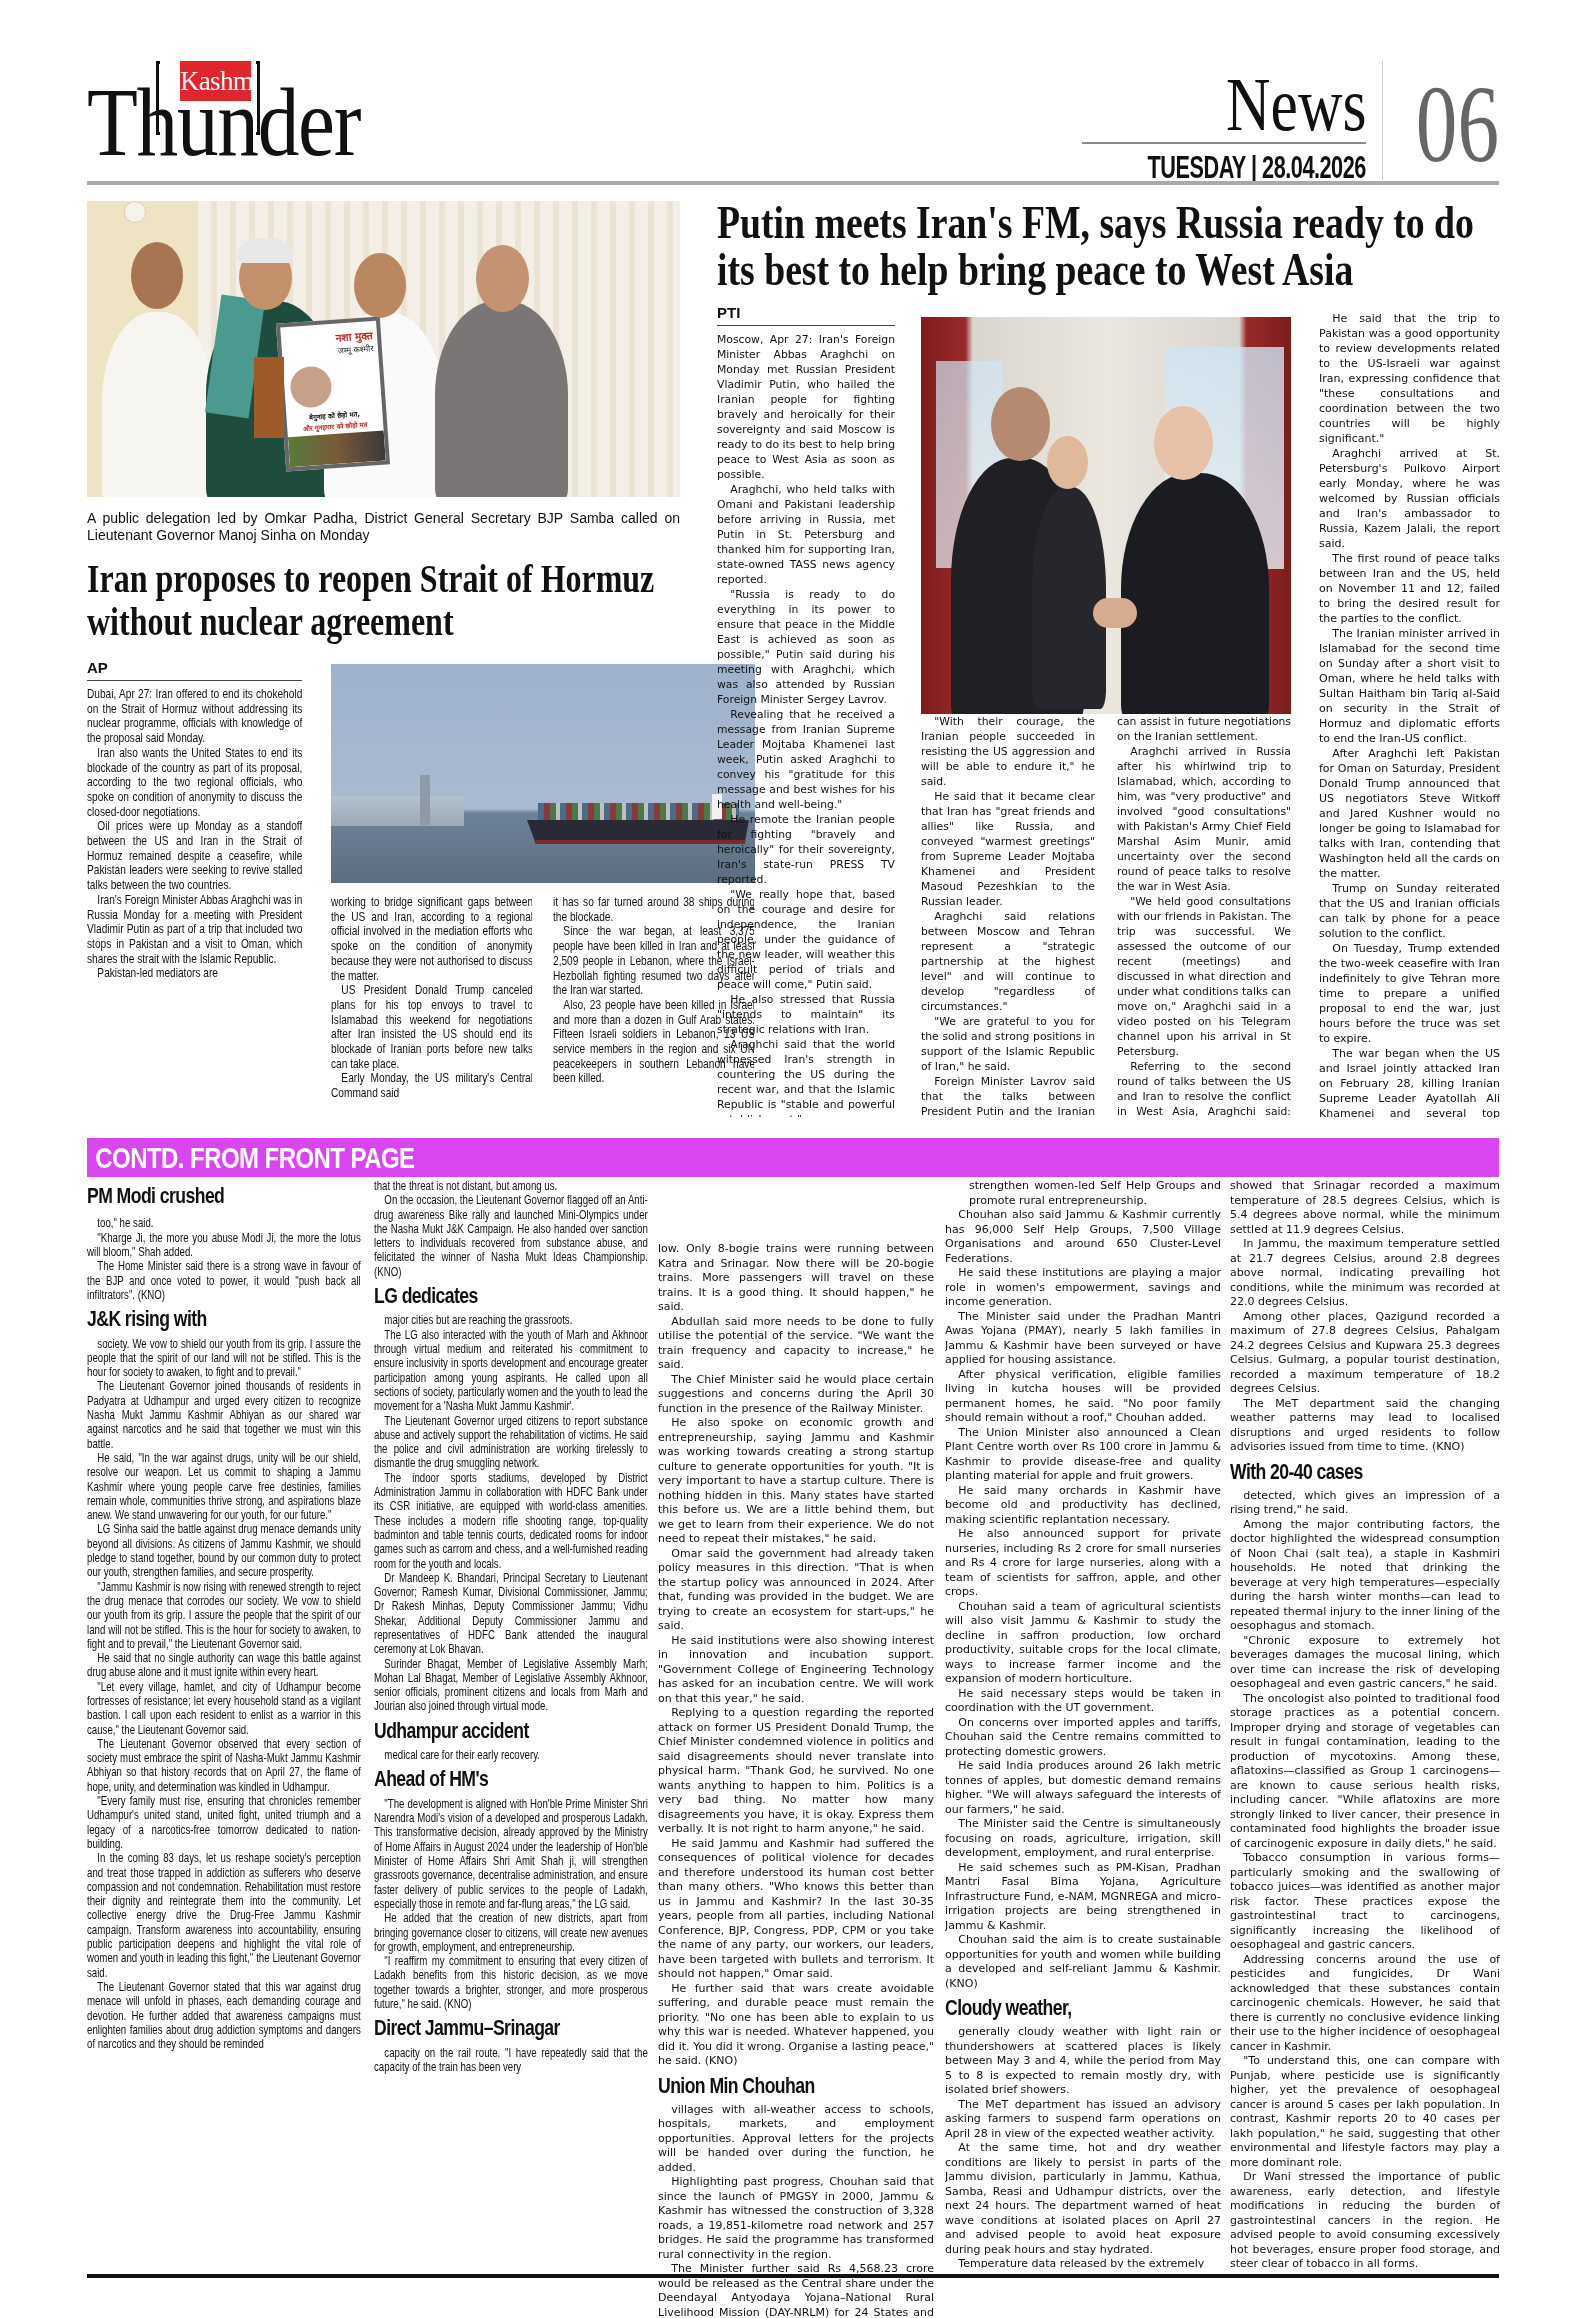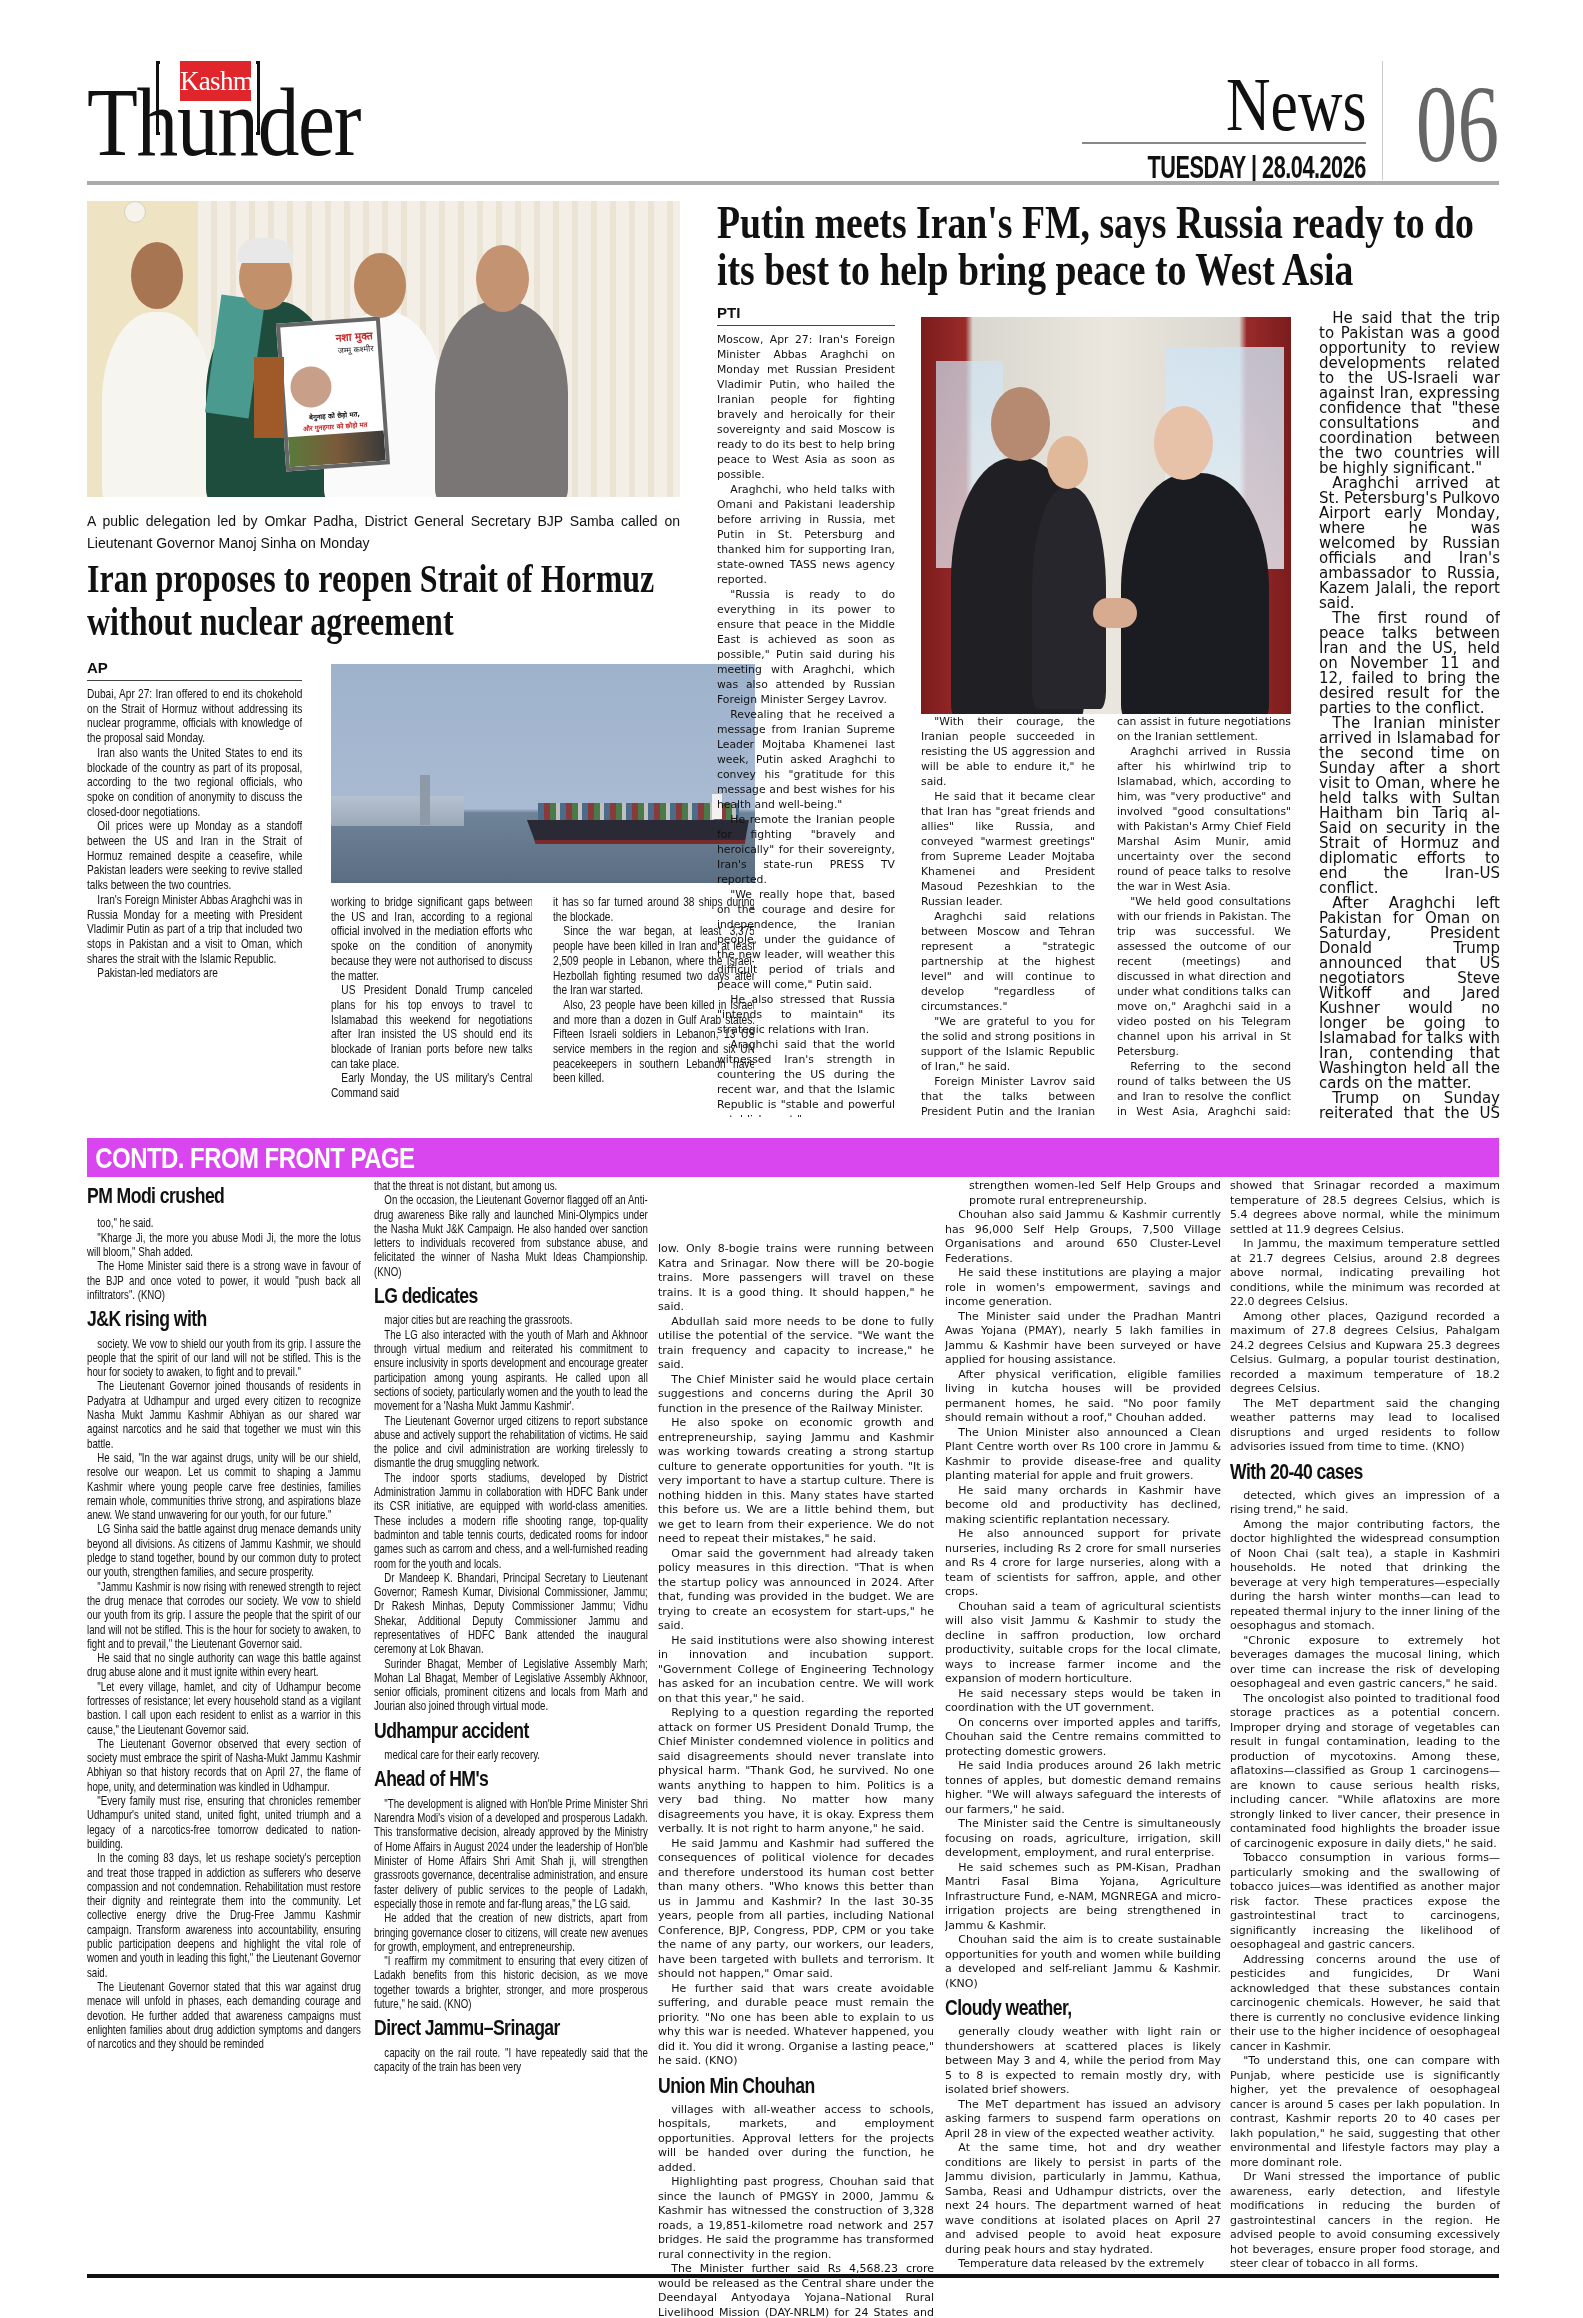--- a/index.html
+++ b/index.html
@@ -19,21 +19,21 @@
   .page-num { position: absolute; right: 0; top: 15px; font-family: "Liberation Serif", serif; font-size: 111px; line-height: 96px; color: #666; transform: scaleX(0.75); transform-origin: right top; }
   .mast-rule { position: absolute; left: 87px; top: 181px; width: 1412px; border-top: 4.4px solid #aaa; }
 
   
   .body-text { font-family: "DejaVu Sans", sans-serif; font-size: 11.5px; line-height: 15px; text-align: justify; color: #111; }
   .body-text p { text-indent: 13.3px; }
   .condensed { font-family: "Liberation Sans", sans-serif; font-size: 13.3px; line-height: 15px; transform: scaleX(0.78); transform-origin: left top; }
 
   .col { position: absolute; overflow: hidden; }
   .photo { position: absolute; overflow: hidden; }
-  .caption { position: absolute; font-family: "Liberation Sans", sans-serif; font-size: 14px; line-height: 22px; text-align: justify; }
+  .caption { position: absolute; font-family: "Liberation Sans", sans-serif; font-size: 14px; line-height: 17px; text-align: justify; }
   .headline { position: absolute; font-family: "Liberation Serif", serif; font-weight: bold; color: #111; }
   .byline { position: absolute; font-family: "Liberation Sans", sans-serif; font-size: 15px; font-weight: bold; border-bottom: 1.5px solid #444; padding-bottom: 4.4px; }
 
   
   .photo-lg { background: linear-gradient(180deg, #f0e6c8 0%, #efe5c3 40%, #e4d6b4 100%); }
   .person { position: absolute; border-radius: 46% 46% 8% 8%; }
   .head { position: absolute; border-radius: 50%; background: #b98760; }
   .sea { background: linear-gradient(180deg, #9fb2cc 0%, #a9bbd2 66%, #6f8398 68%, #5a6d81 100%); }
   .ship { position: absolute; background: #2a2a36; border-bottom: 4.4px solid #7a2a2a; }
   .containers { position: absolute; background: repeating-linear-gradient(90deg, #4a6b8a 0 6px, #8a3a3a 6px 12px, #4a7a4a 12px 18px, #c0c0c0 18px 22px); }
@@ -171,21 +171,21 @@
 <div class="col" style="left:1117px; top:714px; width:174px; height:404px;">
   <div class="body-text" style="font-size:10.8px; line-height:15px;">
     <p style="text-indent:0;">can assist in future negotiations on the Iranian settlement.</p>
     <p>Araghchi arrived in Russia after his whirlwind trip to Islamabad, which, according to him, was "very productive" and involved "good consultations" with Pakistan's Army Chief Field Marshal Asim Munir, amid uncertainty over the second round of peace talks to resolve the war in West Asia.</p>
     <p>"We held good consultations with our friends in Pakistan. The trip was successful. We assessed the outcome of our recent (meetings) and discussed in what direction and under what conditions talks can move on," Araghchi said in a video posted on his Telegram channel upon his arrival in St Petersburg.</p>
     <p>Referring to the second round of talks between the US and Iran to resolve the conflict in West Asia, Araghchi said: "Developments have taken place in the negotiations."</p>
 
   </div>
 </div>
 <div class="col" style="left:1319px; top:311px; width:181px; height:807px;">
-  <div class="body-text" style="font-size:15px; line-height:15px;">
+  <div class="body-text" style="font-size:11px; line-height:15px;">
     <p>He said that the trip to Pakistan was a good opportunity to review developments related to the US-Israeli war against Iran, expressing confidence that "these consultations and coordination between the two countries will be highly significant."</p>
     <p>Araghchi arrived at St. Petersburg's Pulkovo Airport early Monday, where he was welcomed by Russian officials and Iran's ambassador to Russia, Kazem Jalali, the report said.</p>
     <p>The first round of peace talks between Iran and the US, held on November 11 and 12, failed to bring the desired result for the parties to the conflict.</p>
     <p>The Iranian minister arrived in Islamabad for the second time on Sunday after a short visit to Oman, where he held talks with Sultan Haitham bin Tariq al-Said on security in the Strait of Hormuz and diplomatic efforts to end the Iran-US conflict.</p>
     <p>After Araghchi left Pakistan for Oman on Saturday, President Donald Trump announced that US negotiators Steve Witkoff and Jared Kushner would no longer be going to Islamabad for talks with Iran, contending that Washington held all the cards on the matter.</p>
     <p>Trump on Sunday reiterated that the US and Iranian officials can talk by phone for a peace solution to the conflict.</p>
     <p>On Tuesday, Trump extended the two-week ceasefire with Iran indefinitely to give Tehran more time to prepare a unified proposal to end the war, just hours before the truce was set to expire.</p>
     <p>The war began when the US and Israel jointly attacked Iran on February 28, killing Iranian Supreme Leader Ayatollah Ali Khamenei and several top commanders.</p>
   </div>
 </div>

